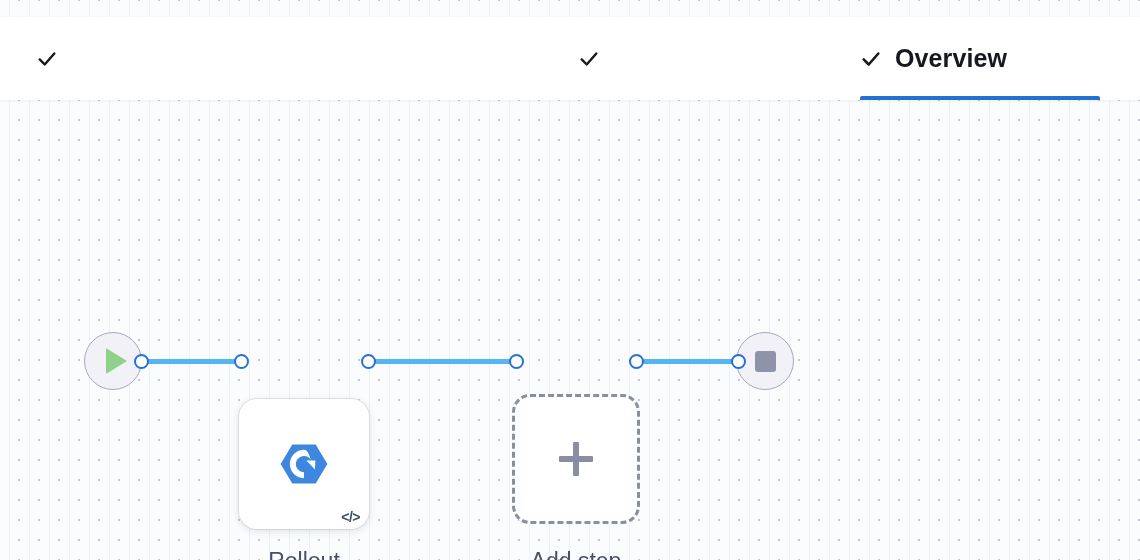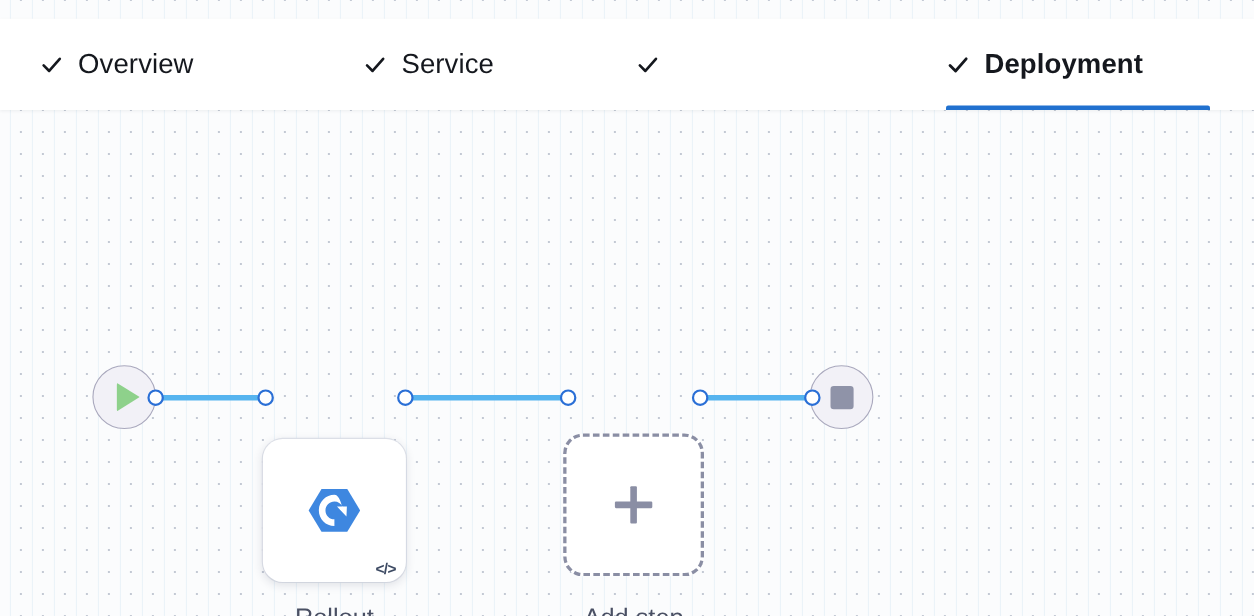--- a/index.html
+++ b/index.html
@@ -248,50 +248,40 @@
   <div class="canvas"></div>
 
   <div class="tabbar">
 
     <div class="tab" id="tab-0">
       <span class="check">
         <svg viewBox="0 0 24 24" fill="none" stroke="currentColor" stroke-width="2.6" stroke-linecap="round" stroke-linejoin="round">
             <path d="M4 12.5 L9.5 18 L20 6"></path>
           </svg>
       </span>
-      <span class="label">Overview</span>
-
-    </div>
-
-    <div class="tab" id="tab-1">
-      <span class="check">
-        <svg viewBox="0 0 24 24" fill="none" stroke="currentColor" stroke-width="2.6" stroke-linecap="round" stroke-linejoin="round">
-            <path d="M4 12.5 L9.5 18 L20 6"></path>
-          </svg>
-      </span>
-      <span class="label">Service</span>
-
-    </div>
+
+    </div>
+
 
     <div class="tab" id="tab-2">
       <span class="check">
         <svg viewBox="0 0 24 24" fill="none" stroke="currentColor" stroke-width="2.6" stroke-linecap="round" stroke-linejoin="round">
             <path d="M4 12.5 L9.5 18 L20 6"></path>
           </svg>
       </span>
 
     </div>
 
     <div class="tab is-active" id="tab-3">
       <span class="check">
         <svg viewBox="0 0 24 24" fill="none" stroke="currentColor" stroke-width="2.8" stroke-linecap="round" stroke-linejoin="round">
             <path d="M4 12.5 L9.5 18 L20 6"></path>
           </svg>
       </span>
-      <span class="label">Deployment</span>
+      <span class="label">Overview</span>
       <span class="underline"></span>
     </div>
 
   </div>
 
   <div class="flow">
 
     <div class="edge" id="edge-0"></div>
     <div class="edge" id="edge-1"></div>
     <div class="edge" id="edge-2"></div>

